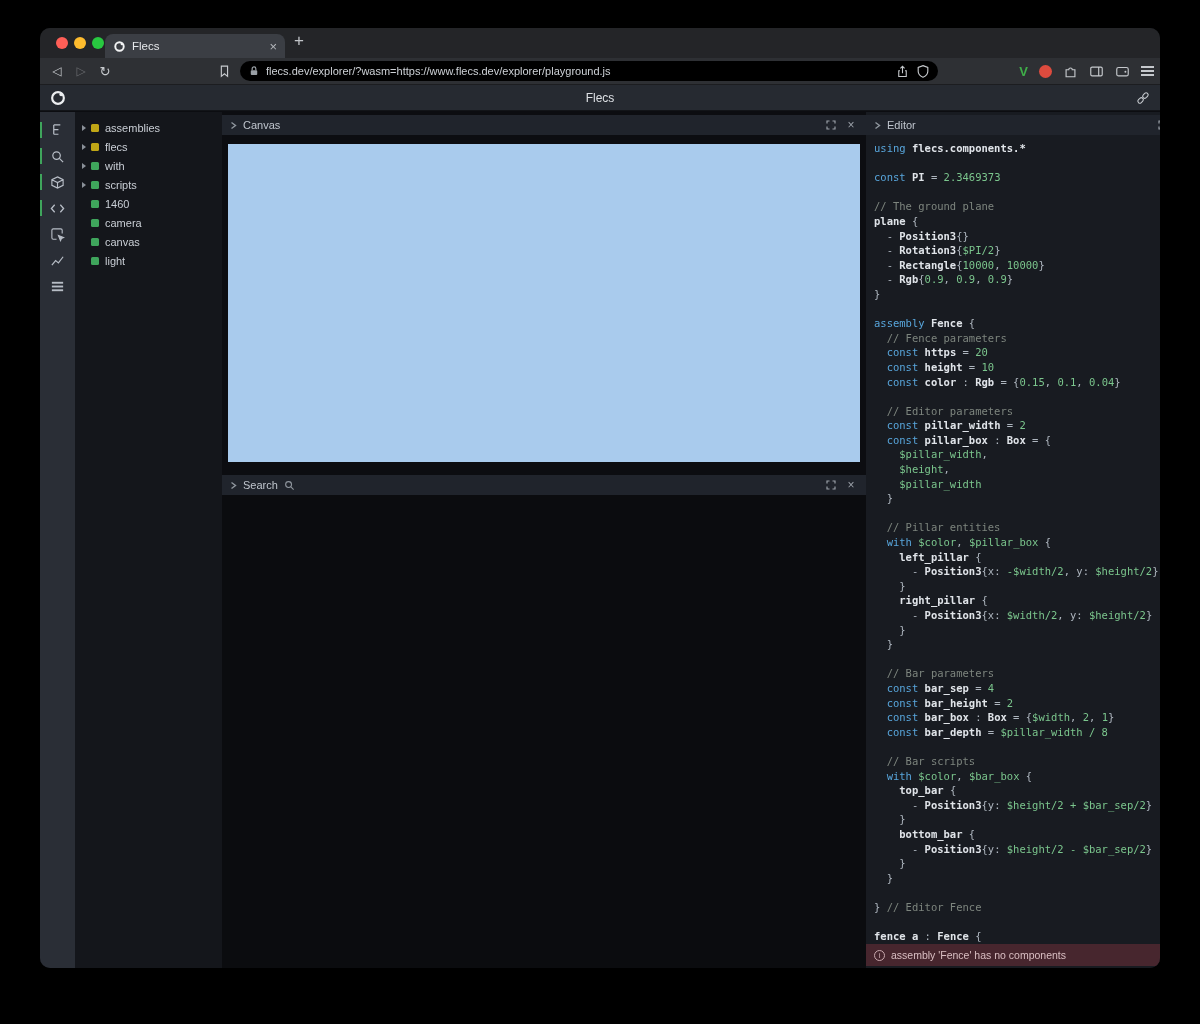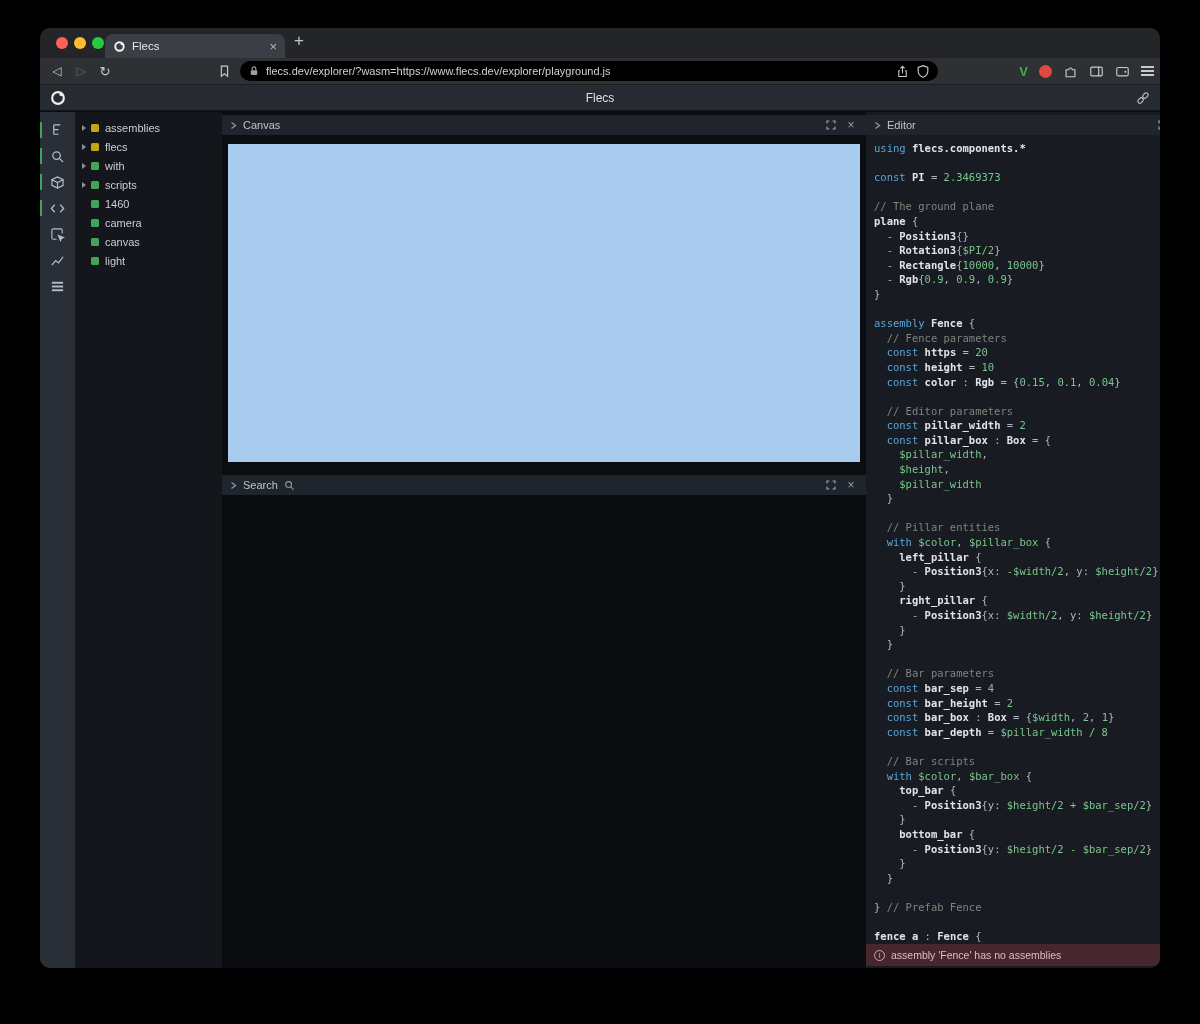--- a/index.html
+++ b/index.html
@@ -347,25 +347,25 @@
             <div class="cl"><span class="t-c">  // Bar scripts</span></div>
             <div class="cl"><span class="t-p">  </span><span class="t-k">with</span><span class="t-p"> </span><span class="t-g">$color</span><span class="t-p">, </span><span class="t-g">$bar_box</span><span class="t-p"> {</span></div>
             <div class="cl"><span class="t-p">    </span><span class="t-e">top_bar</span><span class="t-p"> {</span></div>
             <div class="cl"><span class="t-p">      - </span><span class="t-e">Position3</span><span class="t-p">{y: </span><span class="t-g">$height/2 + $bar_sep/2</span><span class="t-p">}</span></div>
             <div class="cl"><span class="t-p">    }</span></div>
             <div class="cl"><span class="t-p">    </span><span class="t-e">bottom_bar</span><span class="t-p"> {</span></div>
             <div class="cl"><span class="t-p">      - </span><span class="t-e">Position3</span><span class="t-p">{y: </span><span class="t-g">$height/2 - $bar_sep/2</span><span class="t-p">}</span></div>
             <div class="cl"><span class="t-p">    }</span></div>
             <div class="cl"><span class="t-p">  }</span></div>
             <div class="cl">&nbsp;</div>
-            <div class="cl"><span class="t-p">} </span><span class="t-c">// Prefab Fence</span></div>
+            <div class="cl"><span class="t-p">} </span><span class="t-c">// Editor Fence</span></div>
             <div class="cl">&nbsp;</div>
             <div class="cl"><span class="t-e">fence_a</span><span class="t-p"> : </span><span class="t-e">Fence</span><span class="t-p"> {</span></div>
           </div>
         <div class="errorbar">
           <span class="infoicon">i</span>
-          <span>assembly 'Fence' has no assemblies</span>
+          <span>assembly 'Fence' has no components</span>
         </div>
       </div>
 
     </div>
   </div>
 </div>
 
 </body></html>

